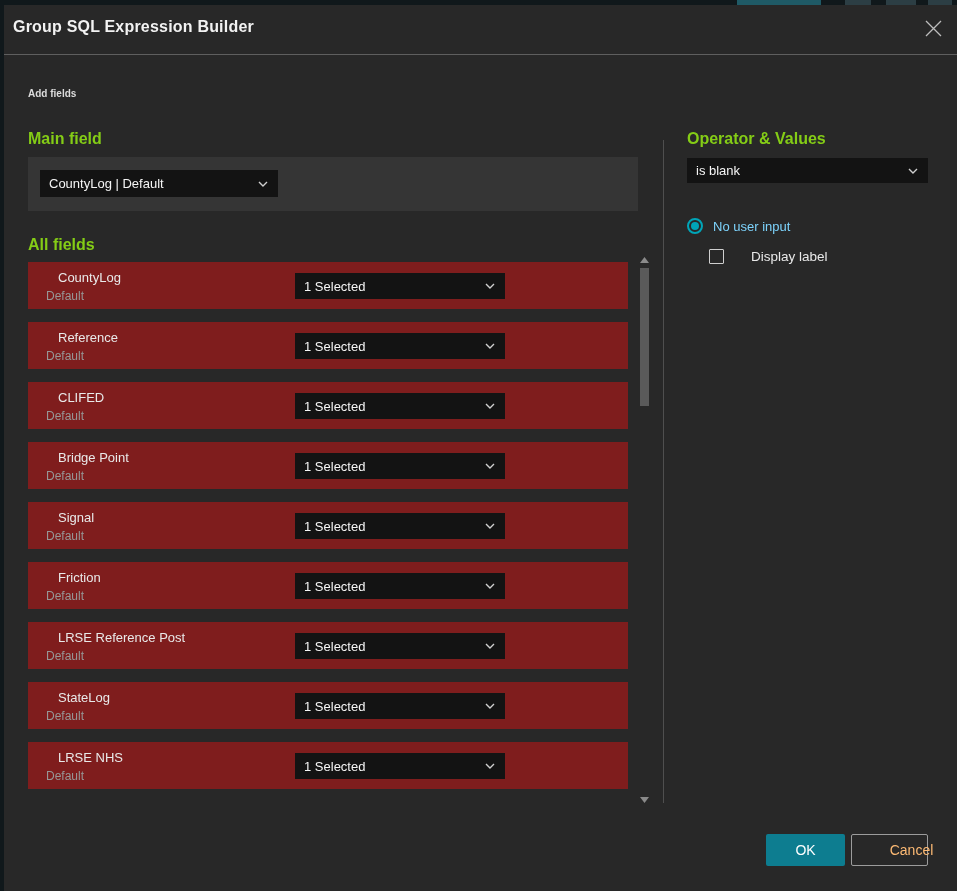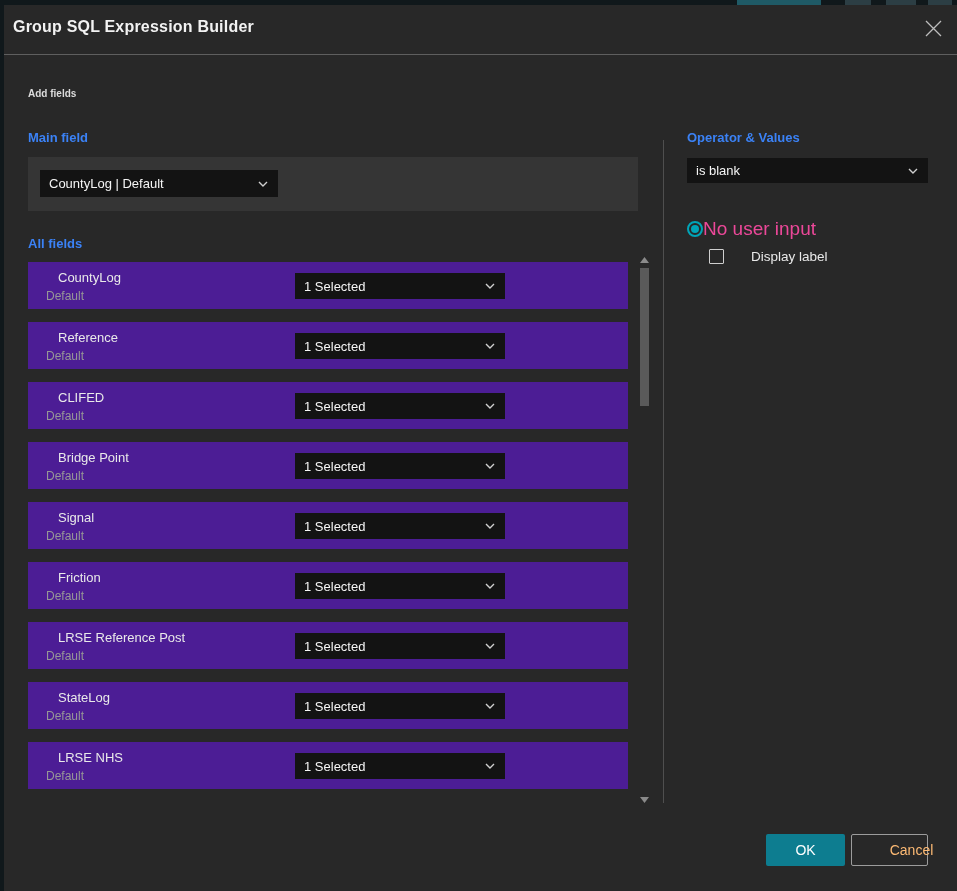--- a/index.html
+++ b/index.html
@@ -21,41 +21,41 @@
   .dialog {
     position:absolute; left:4px; top:5px; width:953px; height:886px;
     background:#282828;
   }
   
   .titlebar { position:absolute; left:0; top:0; width:953px; height:50px; border-bottom:1px solid #5f5f5f; }
   .title { position:absolute; left:9px; top:13px; font-size:16px; font-weight:600; color:#f2f2f2; letter-spacing:.2px;text-align:right; }
   .close-btn { position:absolute; right:12px; top:13px; width:24px; height:24px; cursor:pointer; display:flex; align-items:center; justify-content:center; }
 
   .section-heading { position:absolute; left:24px; top:83px; font-size:10px; font-weight:700; color:#dcdcdc; }
-  .sub-label { position:absolute; font-size:13px; font-weight:700; color:#3b82f6; }
+  .sub-label { position:absolute; font-size:16px; font-weight:700; color:#84cc16; }
   .lbl-main { left:24px; top:125px; }
   .lbl-all { left:24px; top:231px; }
   .lbl-op { left:683px; top:125px; }
 
   .main-panel { position:absolute; left:24px; top:152px; width:610px; height:54px; background:#353535; }
 
   .dropdown {
     position:absolute; background:#131313; height:27px;
     display:flex; align-items:center; cursor:pointer;
     font-size:13px; color:#f5f5f5;
   }
   .dropdown .dd-text { padding-left:9px; white-space:nowrap; }
   .dropdown .chev { position:absolute; right:10px; top:50%; transform:translateY(-50%); display:flex; }
   .dd-source { left:12px; top:13px; width:238px; }
   .dd-field  { left:265px; top:13px; width:208px; }
   .dd-field .dd-text { padding-left:7px; }
   .cal-wrap { display:flex; padding-left:10px; }
 
   .rows-wrap { position:absolute; left:24px; top:257px; width:600px; }
-  .field-row { position:relative; width:600px; height:47px; margin-bottom:13px; background:#4c1d95; }
+  .field-row { position:relative; width:600px; height:47px; margin-bottom:13px; background:#7f1d1d; }
   .row-name { position:absolute; left:30px; top:8px; font-size:13px; color:#e9e9e9; }
   .row-sub  { position:absolute; left:18px; top:27px; font-size:12px; color:#979797; }
   .row-dd { left:267px; top:11px; width:210px; height:26px; }
 
   
   .scrollbar { position:absolute; left:634px; top:251px; width:13px; height:548px; }
   .sb-arrow { position:absolute; left:2px; width:9px; height:8px; display:flex; align-items:center; justify-content:center; }
   .sb-up { top:0; }
   .sb-down { bottom:0; }
   .sb-thumb { position:absolute; left:2px; top:12px; width:9px; height:138px; background:#5a5a5a; }
@@ -64,21 +64,21 @@
 
   .dd-operator { left:683px; top:153px; width:241px; height:25px; }
 
   .radio-row { position:absolute; left:683px; top:213px; display:flex; align-items:center; cursor:pointer; }
   .radio-outer {
     width:16px; height:16px; border-radius:50%;
     border:2px solid #00a5b8; background:#282828;
     display:flex; align-items:center; justify-content:center;
   }
   .radio-dot { width:8px; height:8px; border-radius:50%; background:#00a5b8; }
-  .radio-label { font-size:19px; color:#ec4899; }
+  .radio-label { margin-left:10px; font-size:13px; color:#7dd3fc; }
 
   .check-row { position:absolute; left:705px; top:244px; display:flex; align-items:center; cursor:pointer; }
   .checkbox { width:15px; height:15px; border:1.5px solid #cfcfcf; border-radius:1px; background:transparent; }
   .check-label { margin-left:27px; font-size:13.5px; color:#e9e9e9; }
 
   .btn {
     position:absolute; top:829px; height:32px;
     display:flex; align-items:center; justify-content:center;
     font-size:14px; cursor:pointer; border-radius:2px;
   }

